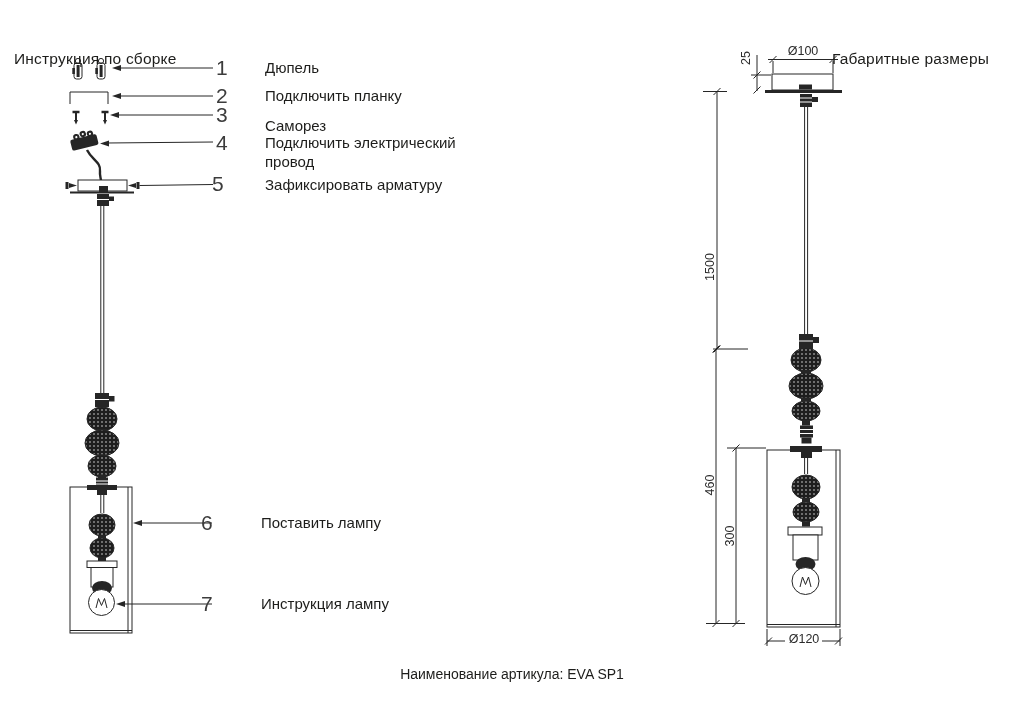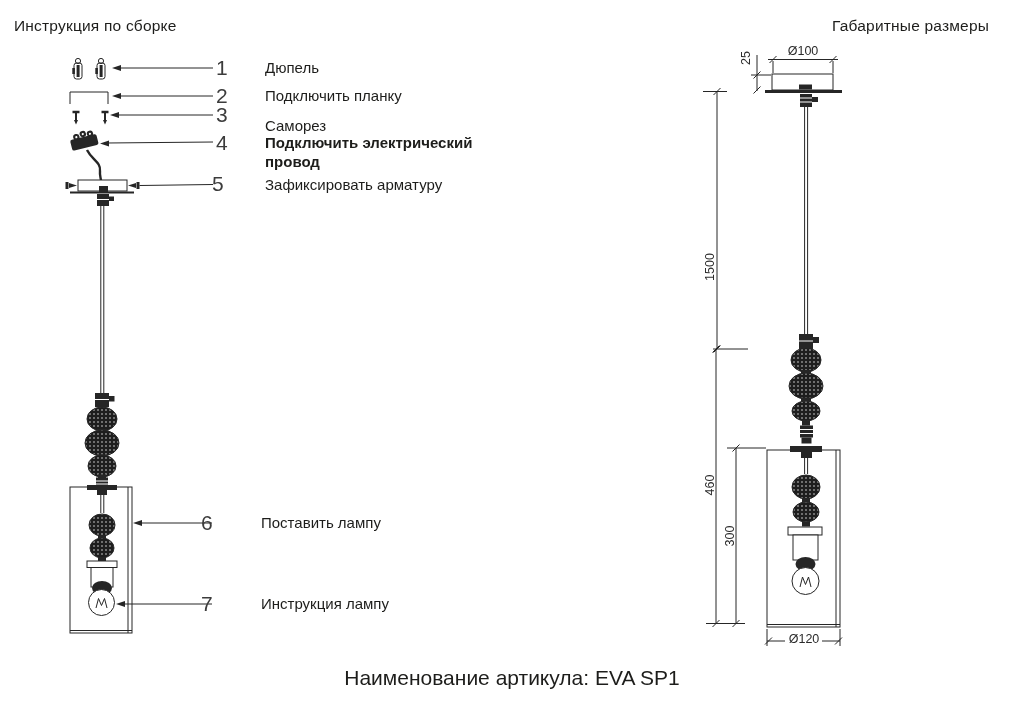--- a/index.html
+++ b/index.html
@@ -1,27 +1,27 @@
 <!DOCTYPE html>
 <html><head>
 <meta charset="utf-8">
 <style>
   html,body{margin:0;padding:0;background:#fff;}
   .sheet{
     position:relative;width:1024px;height:707px;background:#ffffff;overflow:hidden;
     font-family:"Liberation Sans", sans-serif;color:#1d1d1b;
   }
   .abs{position:absolute;white-space:nowrap;}
-  .title{font-size:15.5px;letter-spacing:.2px;}
+  .title{font-size:15.5px;letter-spacing:.2px;margin-top:33px;}
   .step-num{font-size:21px;color:#3c3c3c;line-height:26px;}
   .step-label{font-size:15px;line-height:18px;margin-left:31px;}
-  .step-label.wrap{white-space:normal;width:216px;line-height:19px;font-weight:bold;}
+  .step-label.wrap{white-space:normal;width:216px;line-height:19px;}
   .dim{font-size:12.5px;color:#2b2b2b;text-align:center;}
   .rot{transform:rotate(-90deg);transform-origin:center center;}
-  .footer{font-size:21px;text-align:center;width:1024px;}
+  .footer{font-size:14px;text-align:center;width:1024px;}
   svg{position:absolute;left:0;top:0;}
 </style>
 </head>
 <body>
 
 <div class="sheet">
 
   <svg width="1024" height="707" viewBox="0 0 1024 707">
     <defs>
       <pattern id="crys" width="4" height="4" patternUnits="userSpaceOnUse">

